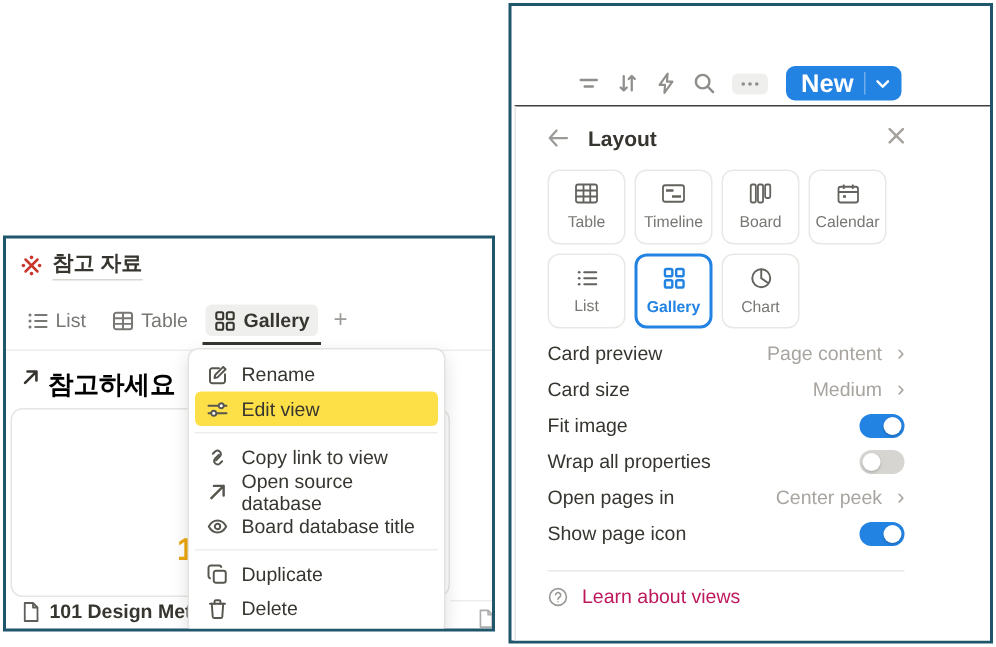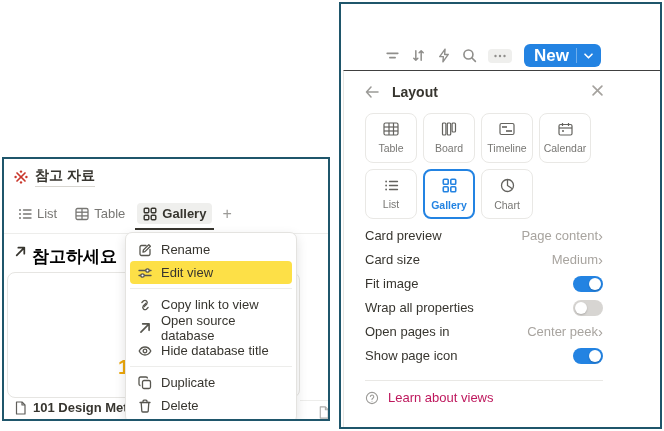--- a/index.html
+++ b/index.html
@@ -61,21 +61,21 @@
   .view-card { height:50px; border:1px solid #e9e8e5; border-radius:8px; background:#fff;
      display:flex; flex-direction:column; align-items:center; justify-content:center; gap:6px;
      color:#63625e; }
   .view-card .lbl { font-size:10.5px; color:#787774; }
   .view-card.selected { border:2px solid #2383e2; color:#2383e2; }
   .view-card.selected .lbl { color:#2383e2; font-weight:600; }
 
   .settings { margin-top:9px; width:238px; }
   .srow { height:24px; display:flex; align-items:flex-start; justify-content:space-between; }
   .srow .lab { font-size:13px; color:#37352f; }
-  .srow .val { display:flex; align-items:center; gap:0; font-size:13px; color:#a8a49f; }
+  .srow .val { display:flex; align-items:center; gap:10px; font-size:13px; color:#a8a49f; }
   .srow .chev { font-size:15px; color:#a8a49f; line-height:1; }
   .toggle { width:30px; height:16px; border-radius:9px; background:#d7d5d2; position:relative; }
   .toggle .knob { position:absolute; top:2px; left:2px; width:12px; height:12px; border-radius:50%; background:#fff;
      box-shadow:0 1px 2px rgba(0,0,0,.2); transition:left .1s; }
   .toggle.on { background:#2383e2; }
   .toggle.on .knob { left:16px; }
 
   .pop-divider { width:238px; height:1px; background:#e9e8e5; margin:8px 0 9px; }
   .learn-row { display:flex; align-items:center; gap:9px; color:#be185d; font-size:13px; }
 </style>
@@ -208,21 +208,21 @@
       </span>
       <span>Open source database</span>
     </div>
     <div class="menu-item">
       <span class="ic">
         <svg width="14" height="14" viewBox="0 0 14 14" stroke="#57564f" stroke-width="1.3" fill="none">
           <path d="M1.2 7C2.6 4.3 4.7 3 7 3s4.4 1.3 5.8 4C11.4 9.7 9.3 11 7 11S2.6 9.7 1.2 7z"></path>
           <circle cx="7" cy="7" r="1.8"></circle>
         </svg>
       </span>
-      <span>Hide database title</span>
+      <span>Board database title</span>
     </div>
     <div class="menu-sep"></div>
     <div class="menu-item">
       <span class="ic">
         <svg width="14" height="14" viewBox="0 0 14 14" stroke="#57564f" stroke-width="1.3" fill="none" stroke-linejoin="round">
           <rect x="4.5" y="4.5" width="8" height="8" rx="1.5"></rect>
           <path d="M2.5 9.5h-0.5A1.5 1.5 0 0 1 1 8V2.5A1.5 1.5 0 0 1 2.5 1H8a1.5 1.5 0 0 1 1.5 1.5"></path>
         </svg>
       </span>
       <span>Duplicate</span>
@@ -310,36 +310,36 @@
               <line x1="1" y1="9" x2="15" y2="9"></line>
             <line x1="6" y1="1" x2="6" y2="13"></line>
               <line x1="10.5" y1="1" x2="10.5" y2="13"></line>
           </svg>
         </span>
         <span class="lbl">Table</span>
       </div>
       <div class="view-card">
         <span>
           <svg width="16" height="14" viewBox="0 0 16 14" stroke="currentColor" stroke-width="1.2" fill="none">
+            <rect x="1" y="1.5" width="14" height="11" rx="1.5"></rect>
+            <line x1="3" y1="5" x2="8" y2="5" stroke-width="1.6"></line>
+            <line x1="7" y1="9" x2="13" y2="9" stroke-width="1.6"></line>
+          </svg>
+        </span>
+        <span class="lbl">Timeline</span>
+      </div>
+      <div class="view-card">
+        <span>
+          <svg width="16" height="14" viewBox="0 0 16 14" stroke="currentColor" stroke-width="1.2" fill="none">
             <rect x="1.5" y="1" width="3.4" height="12" rx="1"></rect>
             <rect x="6.3" y="1" width="3.4" height="12" rx="1"></rect>
             <rect x="11.1" y="1" width="3.4" height="9" rx="1"></rect>
           </svg>
         </span>
         <span class="lbl">Board</span>
-      </div>
-      <div class="view-card">
-        <span>
-          <svg width="16" height="14" viewBox="0 0 16 14" stroke="currentColor" stroke-width="1.2" fill="none">
-            <rect x="1" y="1.5" width="14" height="11" rx="1.5"></rect>
-            <line x1="3" y1="5" x2="8" y2="5" stroke-width="1.6"></line>
-            <line x1="7" y1="9" x2="13" y2="9" stroke-width="1.6"></line>
-          </svg>
-        </span>
-        <span class="lbl">Timeline</span>
       </div>
       <div class="view-card">
         <span>
           <svg width="15" height="14" viewBox="0 0 15 14" stroke="currentColor" stroke-width="1.2" fill="none">
             <rect x="1" y="2.5" width="13" height="10.5" rx="1.5"></rect>
             <line x1="4.5" y1="1" x2="4.5" y2="4"></line>
               <line x1="10.5" y1="1" x2="10.5" y2="4"></line>
             <line x1="1" y1="6" x2="14" y2="6"></line>
               <line x1="4" y1="9" x2="6" y2="9" stroke-width="1.6"></line>
           </svg>

